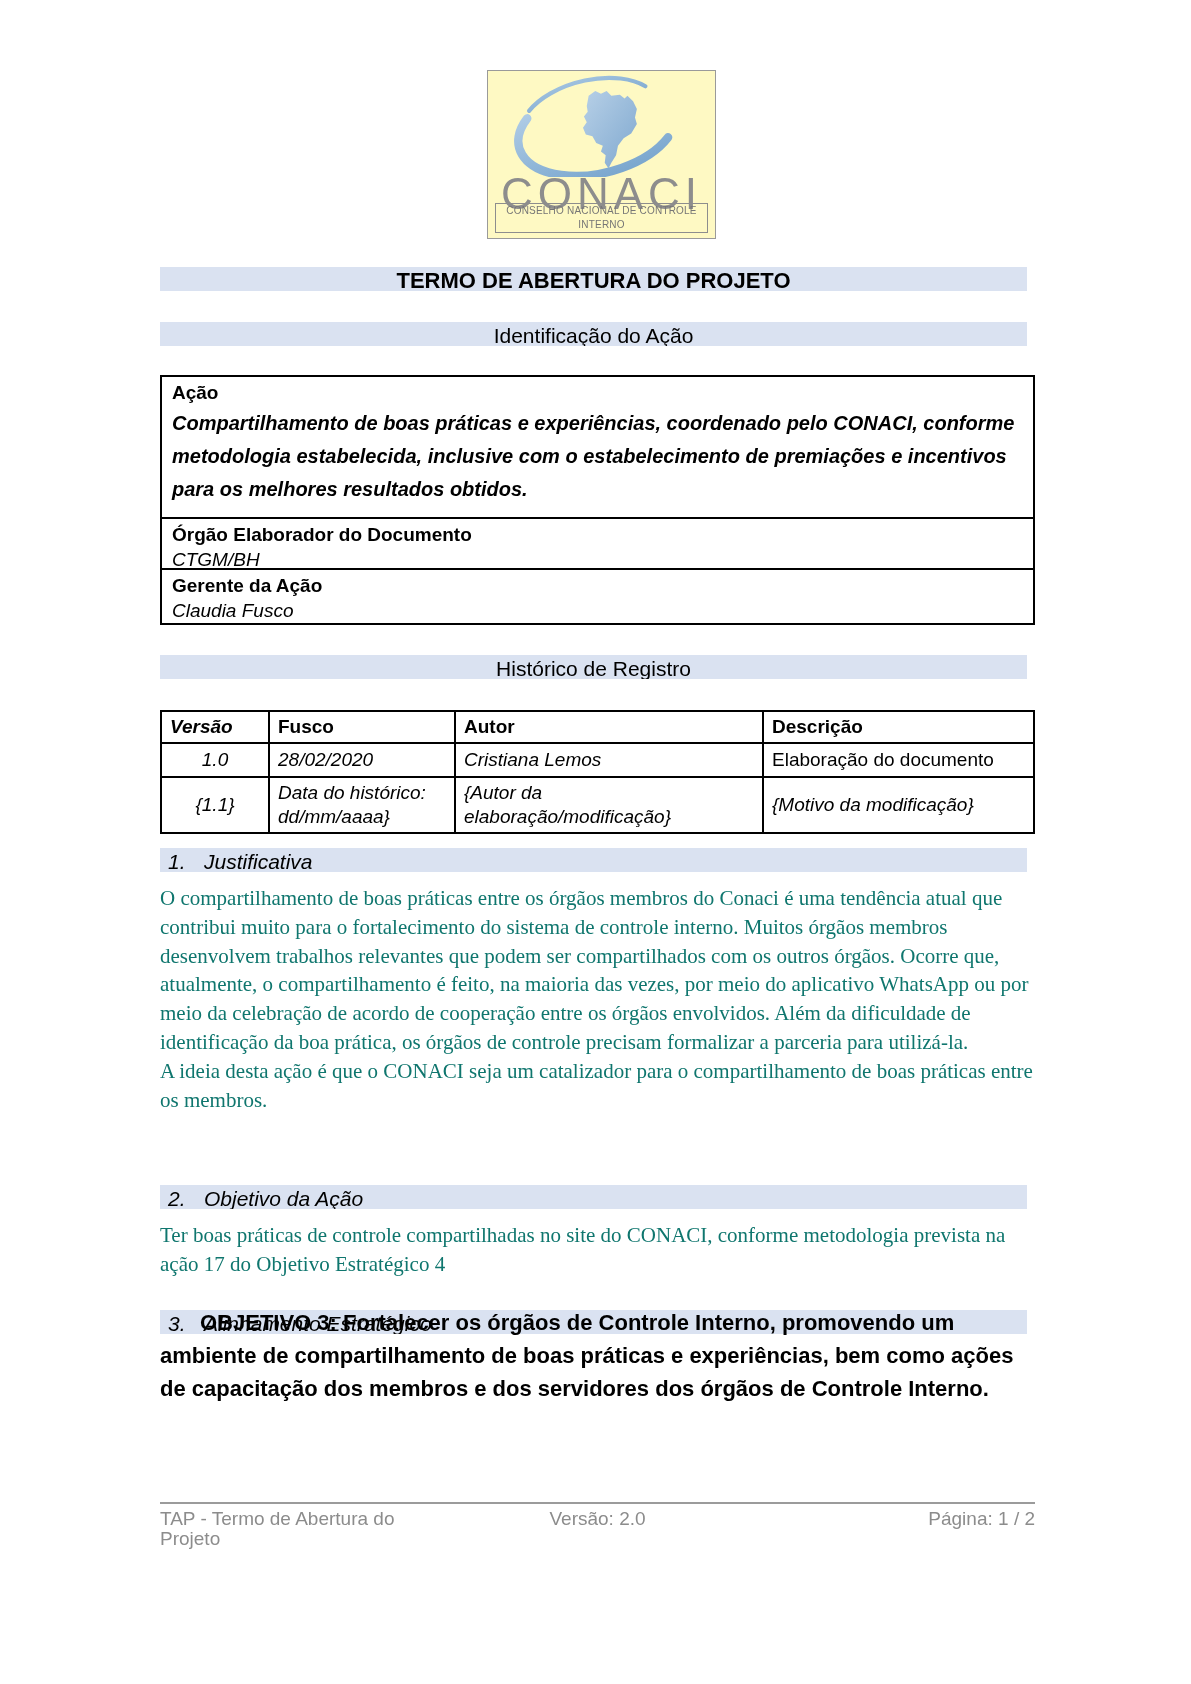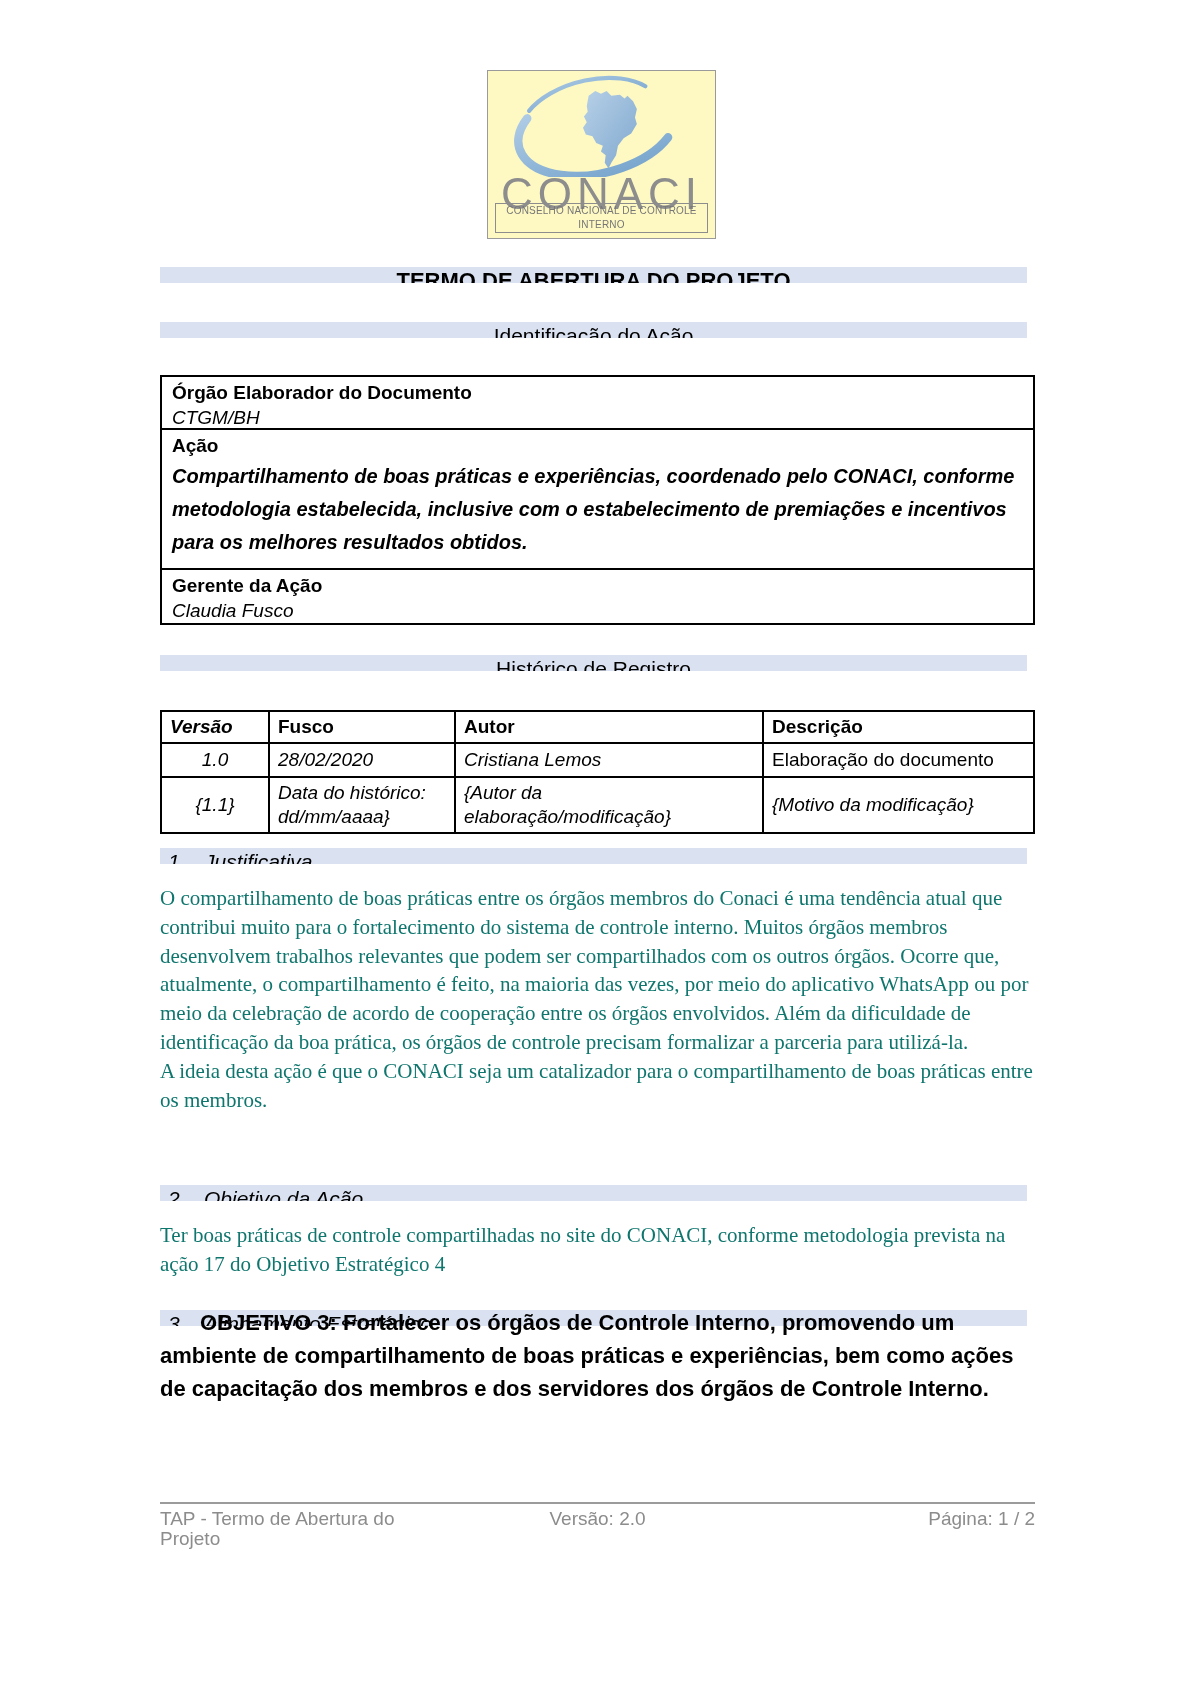--- a/index.html
+++ b/index.html
@@ -19,21 +19,21 @@
     position:absolute;top:100px;left:0;right:0;text-align:center;
     font-size:44px;line-height:46px;font-weight:400;color:#8d8d8d;letter-spacing:5px;
   }
   #logo-subtitle{
     position:absolute;left:7px;right:7px;bottom:5px;border:1px solid #8d8d8d;
     font-size:10px;line-height:14px;color:#767676;text-align:center;letter-spacing:0.2px;
   }
 
   
   .bar{
-    left:160px;width:867px;height:16px;background:#dae2f1;
+    left:160px;width:867px;height:24px;background:#dae2f1;
     font-size:21px;line-height:28px;white-space:nowrap;overflow:hidden;
   }
   .bar.center{text-align:center;}
   #title-bar{top:267px;font-weight:bold;font-size:22px;}
   #id-bar{top:322px;}
   #hist-bar{top:655px;}
   .sec-bar{padding-left:8px;box-sizing:border-box;font-style:italic;}
   .sec-num{display:inline-block;min-width:36px;}
   #sec1-bar{top:848px;}
   #sec2-bar{top:1185px;}
@@ -118,27 +118,27 @@
     <path d="M88 24 l7 -5 6 3 6 -3 5 5 9 -1 5 4 3 -3 6 6 4 8 -2 9 2 7 -6 10 -8 5 -6 8 -2 10 -5 8 -3 6 -4 -6 1 -8 -5 -4 2 -6 -7 -3 -4 -7 -7 -2 -3 -7 4 -6 -3 -6 4 -5 -1 -6 z" fill="url(#gmap)" stroke="none"></path>
   </svg>
   <div id="logo-acronym">CONACI</div>
   <div id="logo-subtitle">CONSELHO NACIONAL DE CONTROLE INTERNO</div>
 </div>
 
 <div class="abs bar center" id="title-bar">TERMO DE ABERTURA DO PROJETO</div>
 <div class="abs bar center" id="id-bar">Identificação do Ação</div>
 
 <div class="abs" id="acao-table">
+  <div class="acao-row" id="acao-row-main">
+    <div class="cell-label">Ação</div>
+    <div id="acao-text">Compartilhamento de boas práticas e experiências, coordenado pelo CONACI, conforme metodologia estabelecida, inclusive com o estabelecimento de premiações e incentivos para os melhores resultados obtidos.</div>
+  </div>
   <div class="acao-row" id="acao-row-orgao">
     <div class="cell-label">Órgão Elaborador do Documento</div>
     <div class="cell-italic">CTGM/BH</div>
-  </div>
-  <div class="acao-row" id="acao-row-main">
-    <div class="cell-label">Ação</div>
-    <div id="acao-text">Compartilhamento de boas práticas e experiências, coordenado pelo CONACI, conforme metodologia estabelecida, inclusive com o estabelecimento de premiações e incentivos para os melhores resultados obtidos.</div>
   </div>
   <div class="acao-row" id="acao-row-gerente">
     <div class="cell-label">Gerente da Ação</div>
     <div class="cell-italic">Claudia Fusco</div>
   </div>
 </div>
 
 <div class="abs bar center" id="hist-bar">Histórico de Registro</div>
 
 <div class="abs" id="hist-table">

